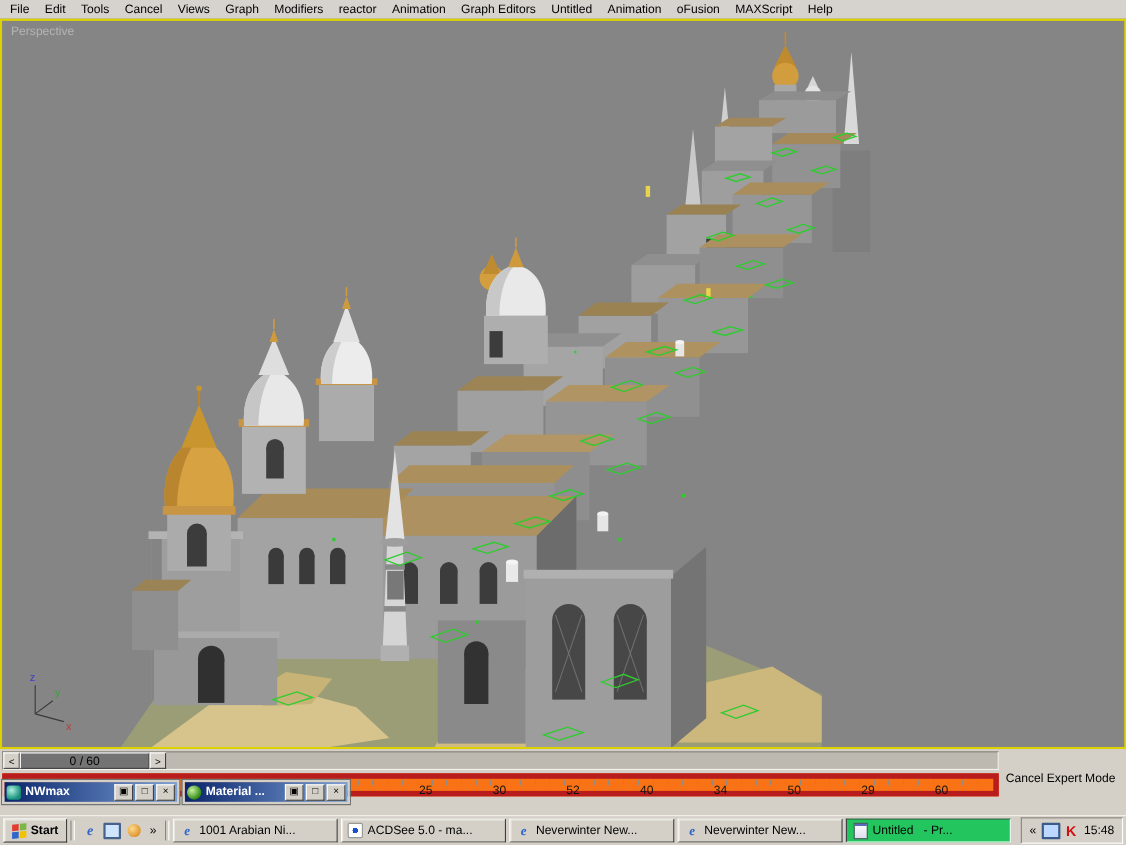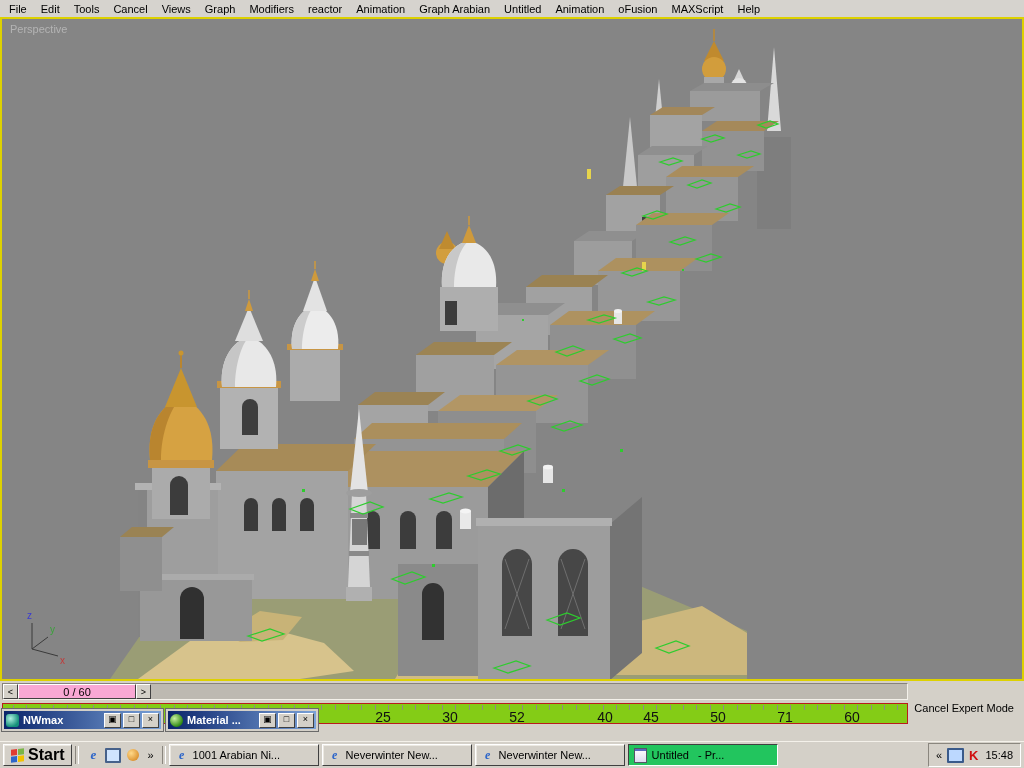--- a/index.html
+++ b/index.html
@@ -12,38 +12,38 @@
 
   
   .viewport{position:absolute;top:17px;left:0;width:1024px;height:664px;box-sizing:border-box;border:2px solid #ddd100;background:#858585;}
   .viewport svg{display:block;}
   .vp-label{position:absolute;top:4px;left:8px;font-size:11px;color:#b4b4b4;}
 
   
   .bottom-panel{position:absolute;top:681px;left:0;width:1024px;height:60px;background:#d4d0c8;}
   .time-slider-row{position:absolute;top:2px;left:2px;width:906px;height:17px;background:#bdb9b1;border:1px solid;border-color:#87837b #f4f1ea #f4f1ea #87837b;display:flex;box-sizing:border-box;}
   .ts-arrow{width:15px;font-size:9px;padding:0;text-align:center;background:#d4d0c8;border:1px solid;border-color:#fff #404040 #404040 #fff;font-family:inherit;}
-  .ts-handle{width:118px;font-size:11px;padding:0;text-align:center;background:#f9a8d4;border:1px solid;border-color:#fff #404040 #404040 #fff;font-family:inherit;}
+  .ts-handle{width:118px;font-size:11px;padding:0;text-align:center;background:#737373;border:1px solid;border-color:#fff #404040 #404040 #fff;font-family:inherit;}
   .ts-space{flex:1;}
-  .track-bar{position:absolute;top:22px;left:2px;width:906px;height:21px;background:#84cc16;border:1px solid #b91c1c;box-sizing:border-box;font-size:14px;}
+  .track-bar{position:absolute;top:22px;left:2px;width:906px;height:21px;background:#f97316;border:5px solid #b91c1c;box-sizing:border-box;font-size:11px;}
   .track-bar::before{content:"";position:absolute;top:1px;left:10px;right:4px;height:5px;background:repeating-linear-gradient(to right,#8f8b83 0 1px,transparent 1px 13.4px);}
   .tick-label{position:absolute;top:5px;transform:translateX(-50%);color:#111;}
   .cancel-expert{position:absolute;top:21px;right:10px;font-size:11px;color:#000;cursor:default;margin-left:48px;}
 
   
   .mini-window{position:absolute;top:28px;height:22px;box-sizing:border-box;border:2px solid #d4d0c8;box-shadow:0 0 0 1px #6a6a6a;background:linear-gradient(90deg,#0a246a,#7ba2d8);display:flex;align-items:center;padding:0 2px;}
   .mw-icon{width:13px;height:13px;border-radius:50%;flex:0 0 auto;}
   .mw-icon.nwmax{background:radial-gradient(circle at 35% 35%,#aef0e0,#15907a 70%);border-radius:3px;}
   .mw-icon.material{background:radial-gradient(circle at 35% 35%,#c8f0a0,#2f8a12 70%);}
   .mw-title{flex:1;color:#fff;font-weight:bold;font-size:11px;padding-left:4px;white-space:nowrap;overflow:hidden;}
   .mw-btn{width:15px;height:13px;background:#d4d0c8;border:1px solid;border-color:#fff #404040 #404040 #fff;font-size:9px;line-height:11px;text-align:center;margin-left:2px;flex:0 0 auto;cursor:default;}
 
   
   .taskbar{position:absolute;top:741px;left:0;width:1024px;height:27px;background:#d4d0c8;border-top:1px solid #f4f1ea;display:flex;align-items:center;padding:0 3px;box-sizing:border-box;gap:3px;}
-  .start-btn{height:22px;display:flex;align-items:center;gap:4px;font-weight:bold;font-size:16px;padding:0 7px;background:#d4d0c8;border:1px solid;border-color:#fff #404040 #404040 #fff;box-shadow:inset 1px 1px 0 #ece9e2;font-family:inherit;}
+  .start-btn{height:22px;display:flex;align-items:center;gap:4px;font-weight:bold;font-size:11px;padding:0 7px;background:#d4d0c8;border:1px solid;border-color:#fff #404040 #404040 #fff;box-shadow:inset 1px 1px 0 #ece9e2;font-family:inherit;}
   .win-flag{display:inline-grid;grid-template-columns:6px 6px;grid-template-rows:6px 6px;gap:1px;transform:skewY(-6deg);}
   .win-flag i{display:block;}
   .win-flag i:nth-child(1){background:#e03c31;} .win-flag i:nth-child(2){background:#7ab648;}
   .win-flag i:nth-child(3){background:#2e66c9;} .win-flag i:nth-child(4){background:#f2c200;}
   .divider{width:2px;height:18px;border-left:1px solid #8a867e;border-right:1px solid #fff;}
   .ql{display:flex;align-items:center;gap:4px;padding:0 3px;}
   .ql-icon{width:16px;height:16px;display:inline-flex;align-items:center;justify-content:center;font-size:13px;cursor:default;}
   .icon-ie{color:#2e66c9;font-weight:bold;font-style:italic;font-family:"Liberation Serif",serif;}
   .icon-desktop{width:13px;height:11px;background:#cfe4ff;border:2px solid #46618a;border-radius:1px;}
   .icon-media{width:12px;height:12px;border-radius:50%;background:radial-gradient(circle at 35% 35%,#ffd98a,#d07a10);}
@@ -69,21 +69,21 @@
   <div class="menu-bar">
     <span class="menu-item">File</span>
     <span class="menu-item">Edit</span>
     <span class="menu-item">Tools</span>
     <span class="menu-item">Cancel</span>
     <span class="menu-item">Views</span>
     <span class="menu-item">Graph</span>
     <span class="menu-item">Modifiers</span>
     <span class="menu-item">reactor</span>
     <span class="menu-item">Animation</span>
-    <span class="menu-item">Graph Arabian</span>
+    <span class="menu-item">Graph Editors</span>
     <span class="menu-item">Untitled</span>
     <span class="menu-item">Animation</span>
     <span class="menu-item">oFusion</span>
     <span class="menu-item">MAXScript</span>
     <span class="menu-item">Help</span>
   </div>
 
   <div class="viewport">
     <svg width="1020" height="660" viewBox="0 0 1020 660">
       <rect width="1020" height="660" fill="#858585"></rect>
@@ -291,24 +291,24 @@
       <button class="ts-arrow">&lt;</button>
       <button class="ts-handle">0 / 60</button>
       <button class="ts-arrow">&gt;</button>
       <div class="ts-space"></div>
     </div>
 
     <div class="track-bar">
       <span class="tick-label" style="left:380px">25</span>
       <span class="tick-label" style="left:447px">30</span>
       <span class="tick-label" style="left:514px">52</span>
-      <span class="tick-label" style="left:602px">40</span>
-      <span class="tick-label" style="left:648px">45</span>
+      <span class="tick-label" style="left:581px">40</span>
+      <span class="tick-label" style="left:648px">34</span>
       <span class="tick-label" style="left:715px">50</span>
-      <span class="tick-label" style="left:782px">71</span>
+      <span class="tick-label" style="left:782px">29</span>
       <span class="tick-label" style="left:849px">60</span>
     </div>
 
     <div class="cancel-expert">Cancel Expert Mode</div>
 
     <div class="mini-window" style="left:2px;width:161px">
       <span class="mw-icon nwmax"></span>
       <span class="mw-title">NWmax</span>
       <span class="mw-btn">▣</span>
       <span class="mw-btn">□</span>
@@ -345,20 +345,26 @@
         </span>
       <span class="ql-chevron">»</span>
     </div>
     <span class="divider"></span>
     <div class="tb-buttons">
       <button class="tb-btn">
         <span class="tb-icon icon-ie">e</span>
         <span class="tb-label">1001 Arabian Ni...</span>
       </button>
       <button class="tb-btn">
+        <span class="tb-icon">
+            <span class="icon-acdsee"></span>
+          </span>
+        <span class="tb-label">ACDSee 5.0 - ma...</span>
+      </button>
+      <button class="tb-btn">
         <span class="tb-icon icon-ie">e</span>
         <span class="tb-label">Neverwinter New...</span>
       </button>
       <button class="tb-btn">
         <span class="tb-icon icon-ie">e</span>
         <span class="tb-label">Neverwinter New...</span>
       </button>
       <button class="tb-btn active">
         <span class="tb-icon">
             <span class="icon-doc"></span>

